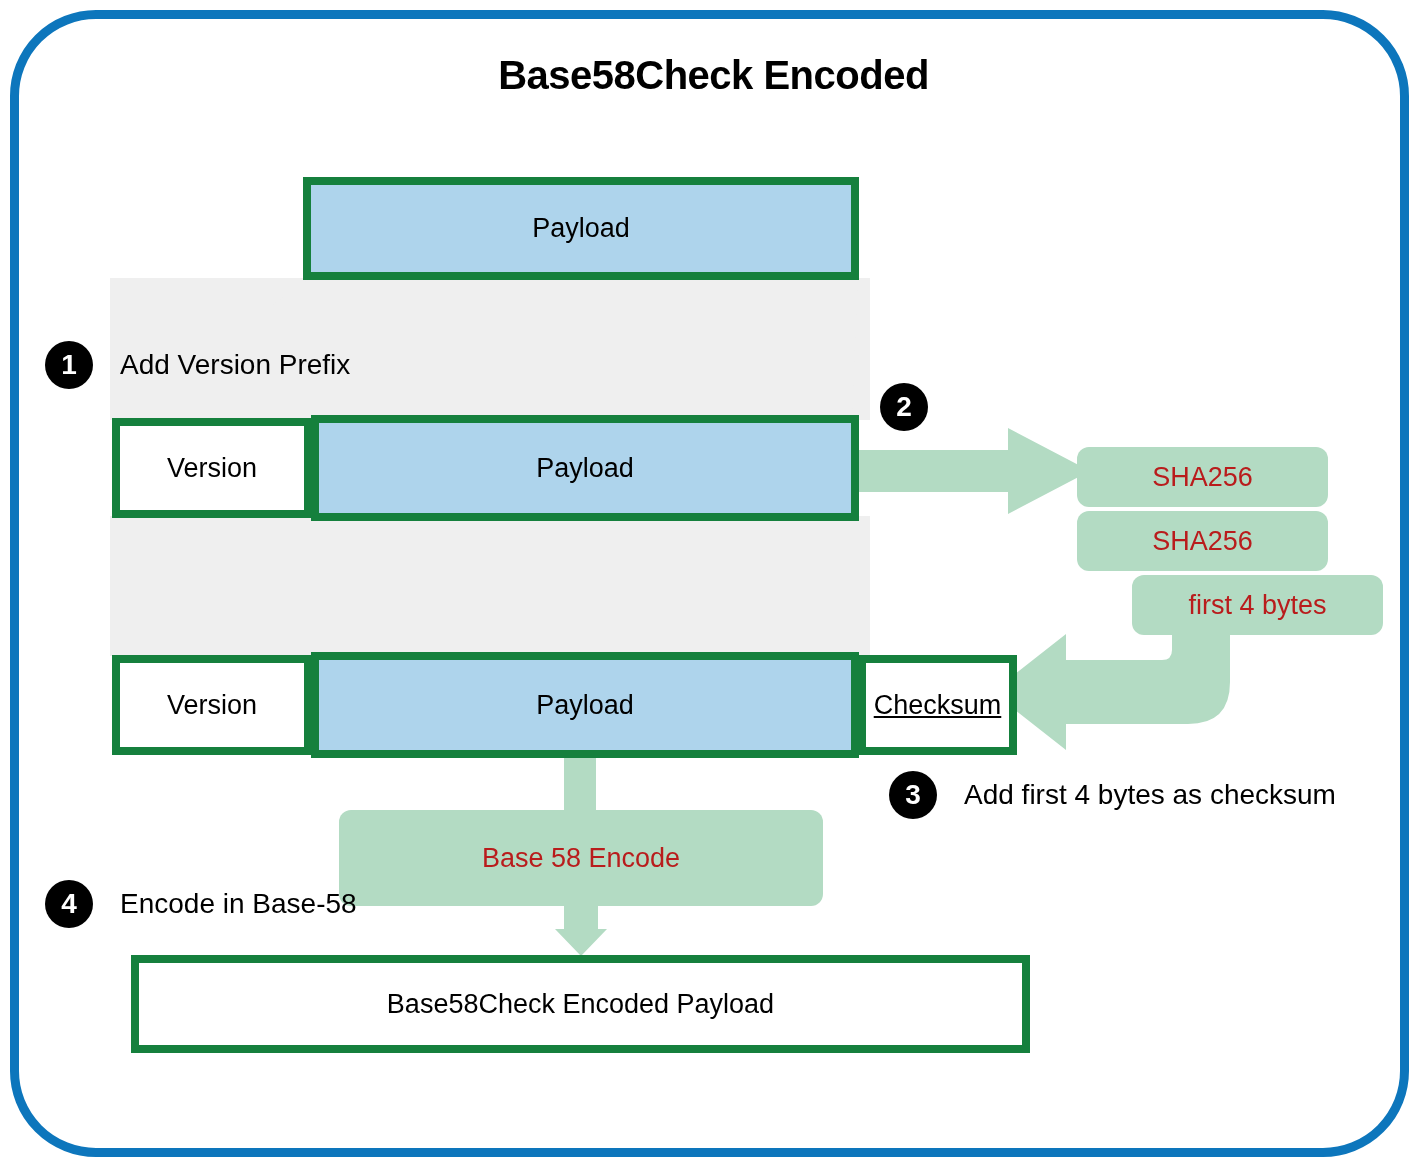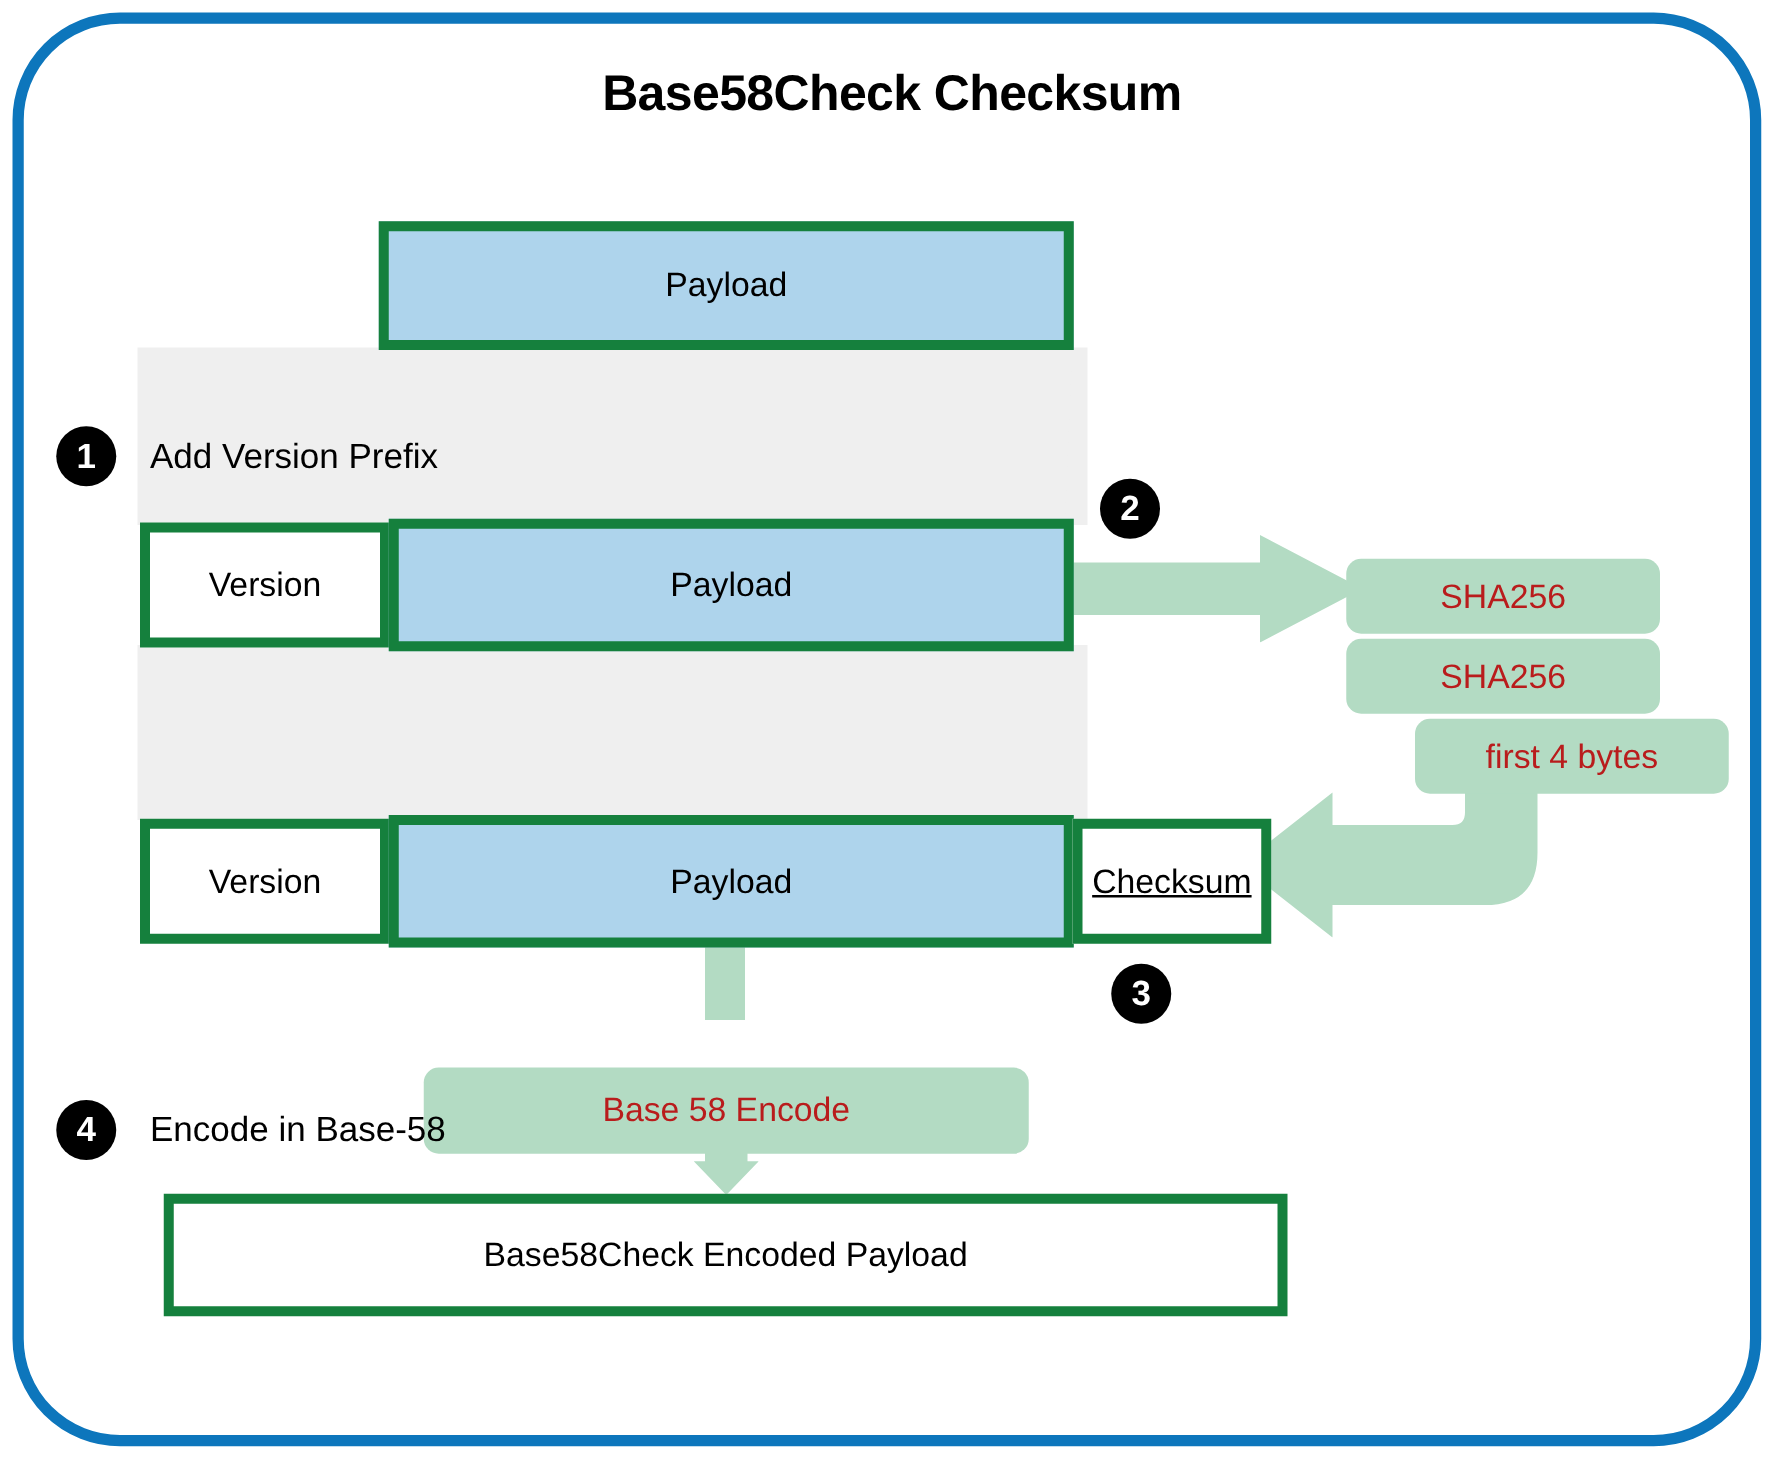--- a/index.html
+++ b/index.html
@@ -113,21 +113,21 @@
     white-space: nowrap;
   }
 </style>
 </head>
 <body>
 
 <div id="stage">
 
   <div class="frame"></div>
 
-  <div class="title">Base58Check Checksum</div>
+  <div class="title">Base58Check Encoded</div>
 
   <svg class="gray-connector" style="left:110px; top:278px; width:760px; height:142px;" viewBox="0 0 760 142" preserveAspectRatio="none">
     <polygon points="200,0 748,0 742,142 2,142" fill="#EFEFEF"></polygon>
   </svg>
 
   <svg class="gray-connector" style="left:110px; top:516px; width:760px; height:140px;" viewBox="0 0 760 140" preserveAspectRatio="none">
     <polygon points="2,0 748,0 748,140 2,140" fill="#EFEFEF"></polygon>
   </svg>
 
   <div class="blue-box fill-payload" style="left:303px; top:177px; width:556px; height:103px;">Payload</div>
@@ -155,25 +155,26 @@
   <svg style="position:absolute; left:986px; top:620px; width:280px; height:130px; z-index:3;" viewBox="0 0 280 130" preserveAspectRatio="none">
     <path d="M 186,0 L 244,0 L 244,62 Q 244,104 202,104 L 80,104 L 80,130 L 6,72 L 80,14 L 80,40 L 176,40 Q 186,40 186,30 Z" fill="#B3DBC3"></path>
   </svg>
 
   <div class="blue-box fill-white" style="left:112px; top:655px; width:200px; height:100px;">Version</div>
   <div class="blue-box fill-payload" style="left:311px; top:652px; width:548px; height:106px;">Payload</div>
   <div class="blue-box fill-white" style="left:858px; top:655px; width:159px; height:100px;text-decoration:underline;">Checksum</div>
 
   <div class="step" style="left:889px; top:771px;">
     <span class="step-circle">3</span>
+    <span class="step-label">Add first 4 bytes as checksum</span>
   </div>
 
   <div class="green-bar green" style="left:564px; top:752px; width:32px; height:64px;"></div>
 
-  <div class="green-box green" style="left:339px; top:854px; width:484px; height:69px;">Base 58 Encode</div>
+  <div class="green-box green" style="left:339px; top:810px; width:484px; height:96px;">Base 58 Encode</div>
 
   <svg style="position:absolute; left:555px; top:893px; width:52px; height:63px; z-index:2;" viewBox="0 0 52 63" preserveAspectRatio="none">
     <polygon points="9,0 43,0 43,36 52,36 26,63 0,36 9,36" fill="#B3DBC3"></polygon>
   </svg>
 
   <div class="step" style="left:45px; top:880px;">
     <span class="step-circle">4</span>
     <span class="step-label">Encode in Base-58</span>
   </div>
 

